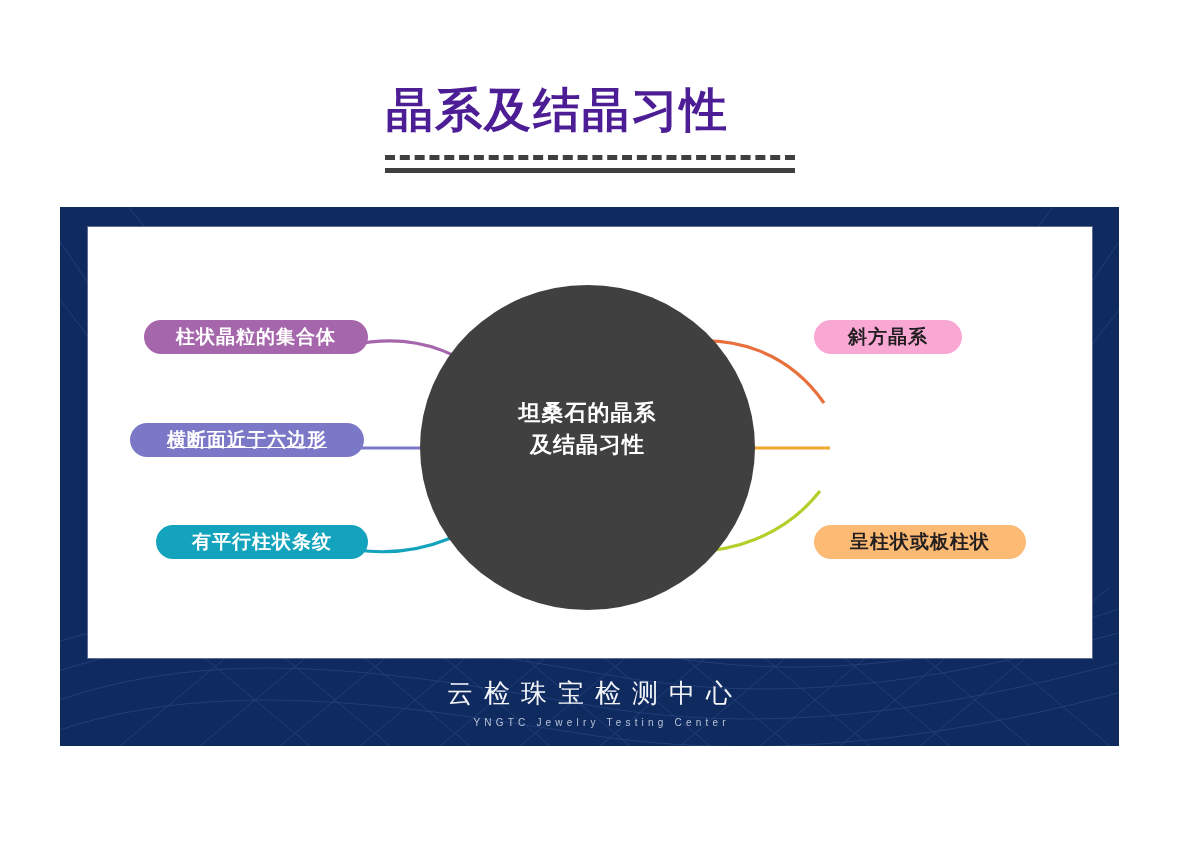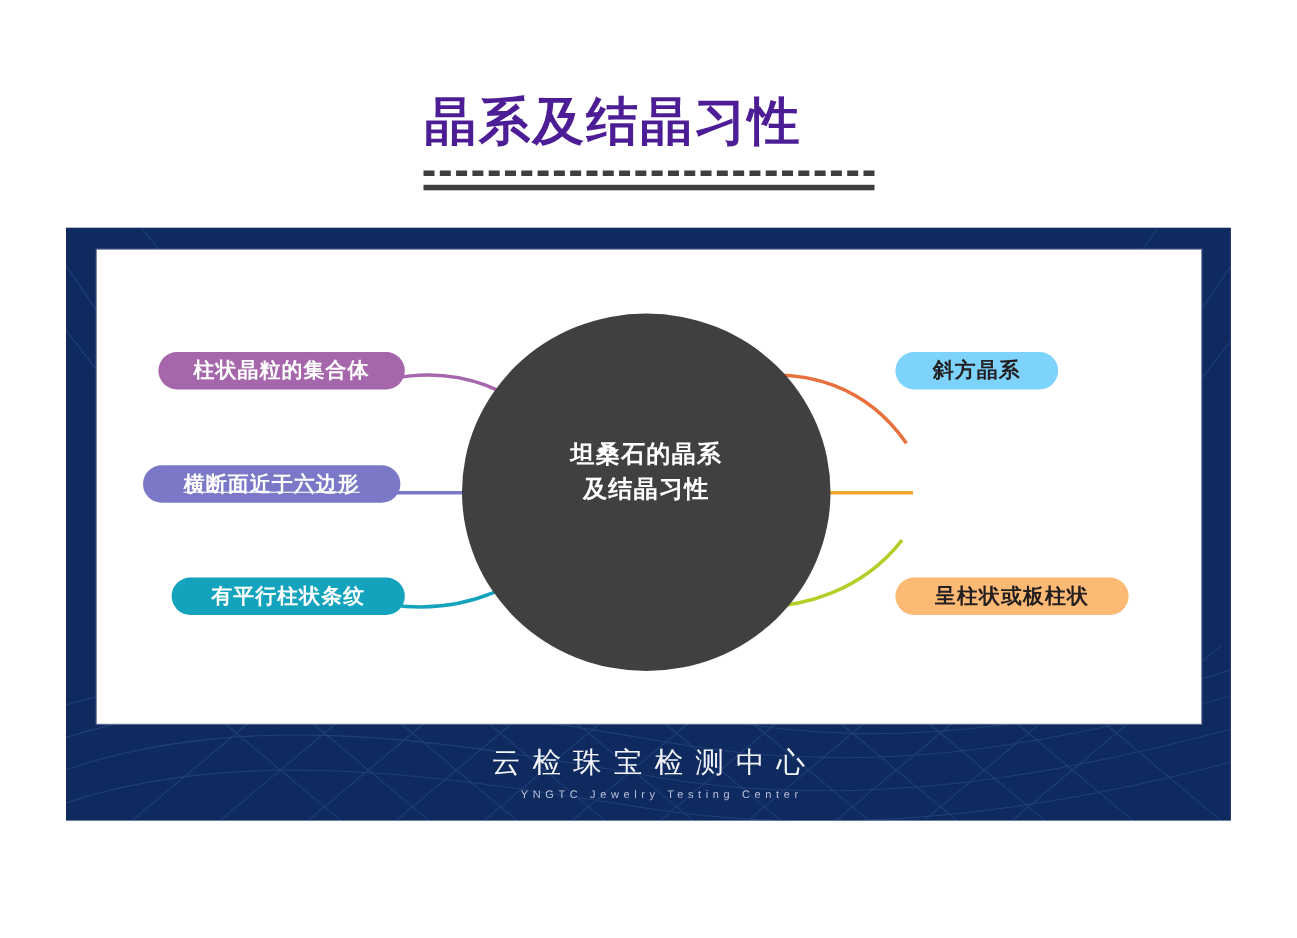--- a/index.html
+++ b/index.html
@@ -248,21 +248,21 @@
       <div class="pill left" style="left:56px; top:93px; width:224px; background:#a566ab; color:#ffffff;">
         <span>柱状晶粒的集合体</span>
       </div>
       <div class="pill left" style="left:42px; top:196px; width:234px; background:#7b78c8; color:#ffffff;text-decoration:underline;">
         <span>横断面近于六边形</span>
       </div>
       <div class="pill left" style="left:68px; top:298px; width:212px; background:#14a3bd; color:#ffffff;">
         <span>有平行柱状条纹</span>
       </div>
 
-      <div class="pill right" style="left:726px; top:93px; width:148px; background:#7dd3fc; color:#231f20;">
+      <div class="pill right" style="left:726px; top:93px; width:148px; background:#f9a8d4; color:#231f20;">
         <span>斜方晶系</span>
       </div>
       <div class="pill right" style="left:726px; top:298px; width:212px; background:#fdba74; color:#231f20;text-align:center;">
         <span>呈柱状或板柱状</span>
       </div>
 
     </div>
   </div>
 
   <div id="footer">

